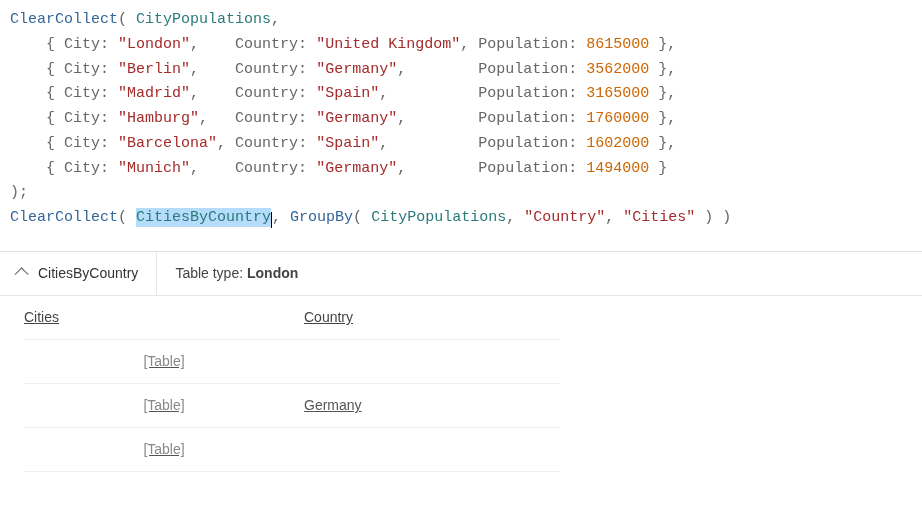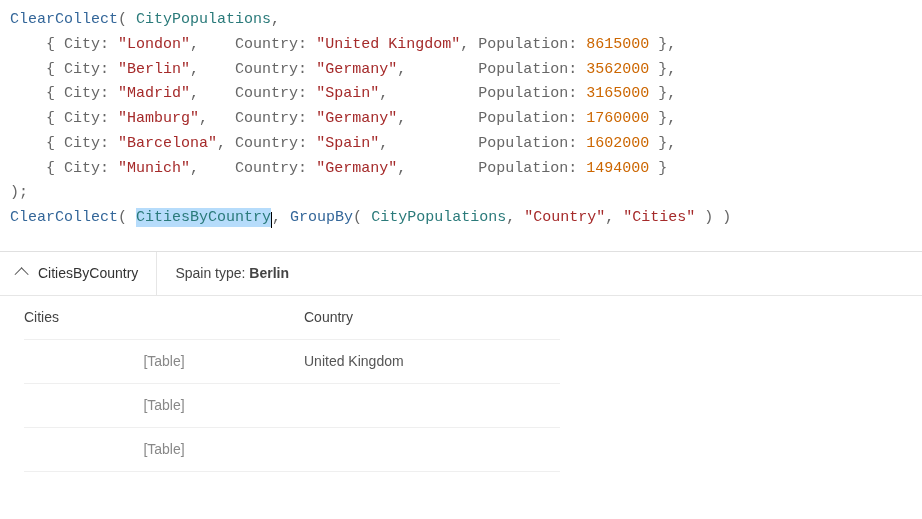--- a/index.html
+++ b/index.html
@@ -67,20 +67,21 @@
     width: 560px;
     font-size:14px;
     color:#555;
     padding: 0 0 0 24px;
   }
   .rt-row {
     display:flex;
     border-bottom:1px solid #efefef;
     height:44px;
     align-items:center;
+    text-decoration:underline;
   }
   .rt-head { color:#444; }
   .rt-cell1 { width:280px; }
   .rt-cell2 { flex:1; }
   .placeholder { color:#888;text-align:center; }
 </style>
 </head>
 <body>
 
 <div class="code-area"><span class="fn">ClearCollect</span><span class="paren">( </span><span class="ident">CityPopulations</span><span class="comma">,</span>
@@ -93,33 +94,33 @@
 <span class="paren">)</span><span class="comma">;</span>
 <span class="fn">ClearCollect</span><span class="paren">( </span><span class="ident highlight">CitiesByCountry</span><span class="cursor"></span><span class="comma">, </span><span class="fn">GroupBy</span><span class="paren">( </span><span class="ident">CityPopulations</span><span class="comma">, </span><span class="str">"Country"</span><span class="comma">, </span><span class="str">"Cities"</span><span class="paren"> ) )</span></div>
 
 <div class="result-panel">
   <div class="result-header">
     <div class="expand-box">
       <span class="chevron"></span>
       <span>CitiesByCountry</span>
     </div>
     <div class="datatype-box">
-      <span>Spain type: </span><b>Berlin</b>
+      <span>Table type: </span><b>London</b>
     </div>
   </div>
 
   <div class="result-table">
     <div class="rt-row rt-head">
       <div class="rt-cell1">Cities</div>
       <div class="rt-cell2">Country</div>
     </div>
     <div class="rt-row">
       <div class="rt-cell1 placeholder">[Table]</div>
-      <div class="rt-cell2">United Kingdom</div>
     </div>
     <div class="rt-row">
       <div class="rt-cell1 placeholder">[Table]</div>
+      <div class="rt-cell2">Germany</div>
     </div>
     <div class="rt-row">
       <div class="rt-cell1 placeholder">[Table]</div>
     </div>
   </div>
 </div>
 
 </body></html>

